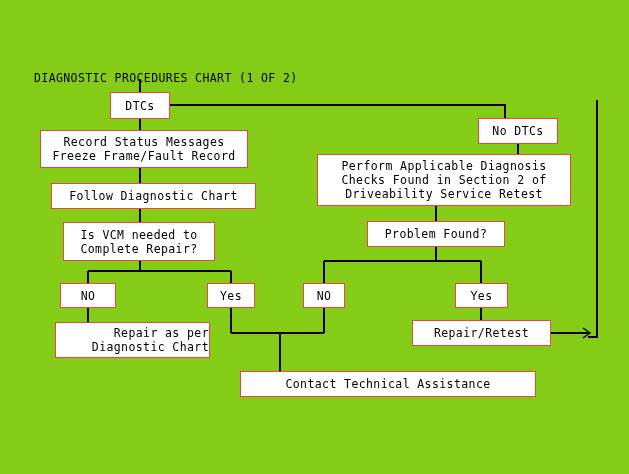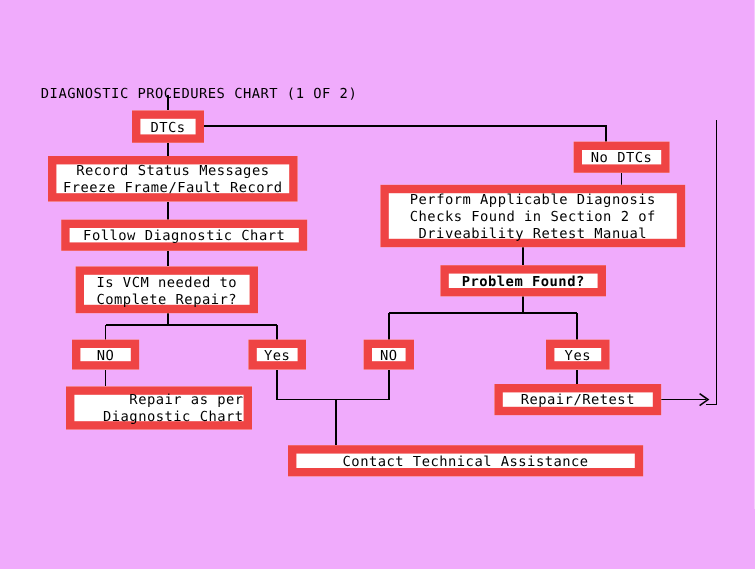--- a/index.html
+++ b/index.html
@@ -4,36 +4,36 @@
 <style>
   html, body {
     margin: 0;
     padding: 0;
     background: #ffffff;
   }
   #canvas {
     position: relative;
     width: 629px;
     height: 474px;
-    background: #f0abfc;
+    background: #84cc16;
     font-family: "DejaVu Sans Mono", "Liberation Mono", monospace;
     overflow: hidden;
   }
   svg.lines {
     position: absolute;
     left: 0;
     top: 0;
     width: 629px;
     height: 474px;
     pointer-events: none;
   }
   .node {
     position: absolute;
     box-sizing: border-box;
-    border: 7px solid #ef4444;
+    border: 1px solid #ef4444;
     background: #ffffff;
     display: flex;
     flex-direction: column;
     justify-content: center;
     color: #000000;
     font-family: "DejaVu Sans Mono", "Liberation Mono", monospace;
     font-size: 11.5px;
     line-height: 14px;
     letter-spacing: 0.4px;
     white-space: pre;
@@ -83,21 +83,21 @@
 
   <div id="node-layer">
       <div class="node center" style="left: 110px; top: 92px; width: 60px; height: 27px;"><span class="ln">DTCs</span></div>
       <div class="node center" style="left: 40px; top: 130px; width: 208px; height: 38px;"><span class="ln">Record Status Messages</span><span class="ln">Freeze Frame/Fault Record</span></div>
       <div class="node center" style="left: 51px; top: 183px; width: 205px; height: 26px;"><span class="ln">Follow Diagnostic Chart</span></div>
       <div class="node center" style="left: 63px; top: 222px; width: 152px; height: 39px;"><span class="ln">Is VCM needed to</span><span class="ln">Complete Repair?</span></div>
       <div class="node center" style="left: 60px; top: 283px; width: 56px; height: 25px;"><span class="ln">NO</span></div>
       <div class="node center" style="left: 207px; top: 283px; width: 48px; height: 25px;"><span class="ln">Yes</span></div>
       <div class="node leftal" style="left: 55px; top: 322px; width: 155px; height: 36px;"><span class="ln">Repair as per</span><span class="ln">Diagnostic Chart</span></div>
       <div class="node center" style="left: 478px; top: 118px; width: 80px; height: 26px;"><span class="ln">No DTCs</span></div>
-      <div class="node center" style="left: 317px; top: 154px; width: 254px; height: 52px;"><span class="ln">Perform Applicable Diagnosis</span><span class="ln">Checks Found in Section 2 of</span><span class="ln">Driveability Retest Manual</span></div>
-      <div class="node center" style="left: 367px; top: 221px; width: 138px; height: 26px; font-weight: bold;"><span class="ln">Problem Found?</span></div>
+      <div class="node center" style="left: 317px; top: 154px; width: 254px; height: 52px;"><span class="ln">Perform Applicable Diagnosis</span><span class="ln">Checks Found in Section 2 of</span><span class="ln">Driveability Service Retest</span></div>
+      <div class="node center" style="left: 367px; top: 221px; width: 138px; height: 26px;"><span class="ln">Problem Found?</span></div>
       <div class="node center" style="left: 303px; top: 283px; width: 42px; height: 25px;"><span class="ln">NO</span></div>
       <div class="node center" style="left: 455px; top: 283px; width: 53px; height: 25px;"><span class="ln">Yes</span></div>
       <div class="node center" style="left: 412px; top: 320px; width: 139px; height: 26px;"><span class="ln">Repair/Retest</span></div>
       <div class="node center" style="left: 240px; top: 371px; width: 296px; height: 26px;"><span class="ln">Contact Technical Assistance</span></div>
     </div>
 
 </div>
 
 </body></html>

